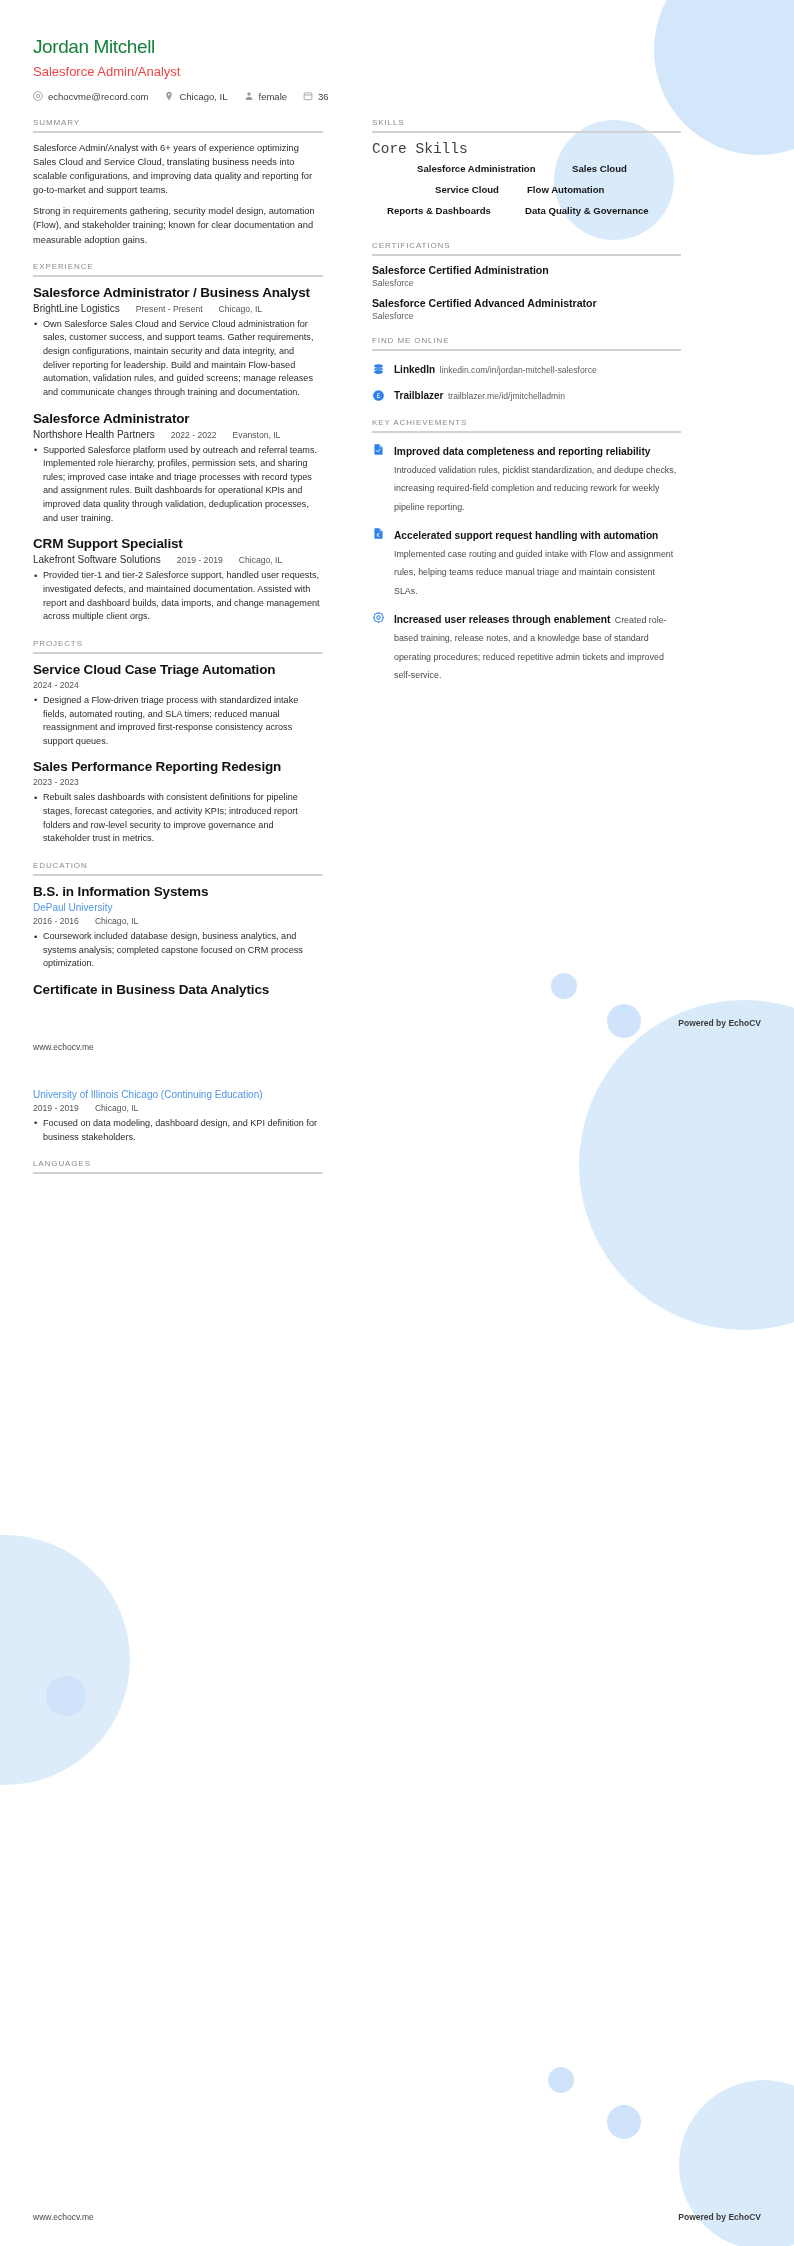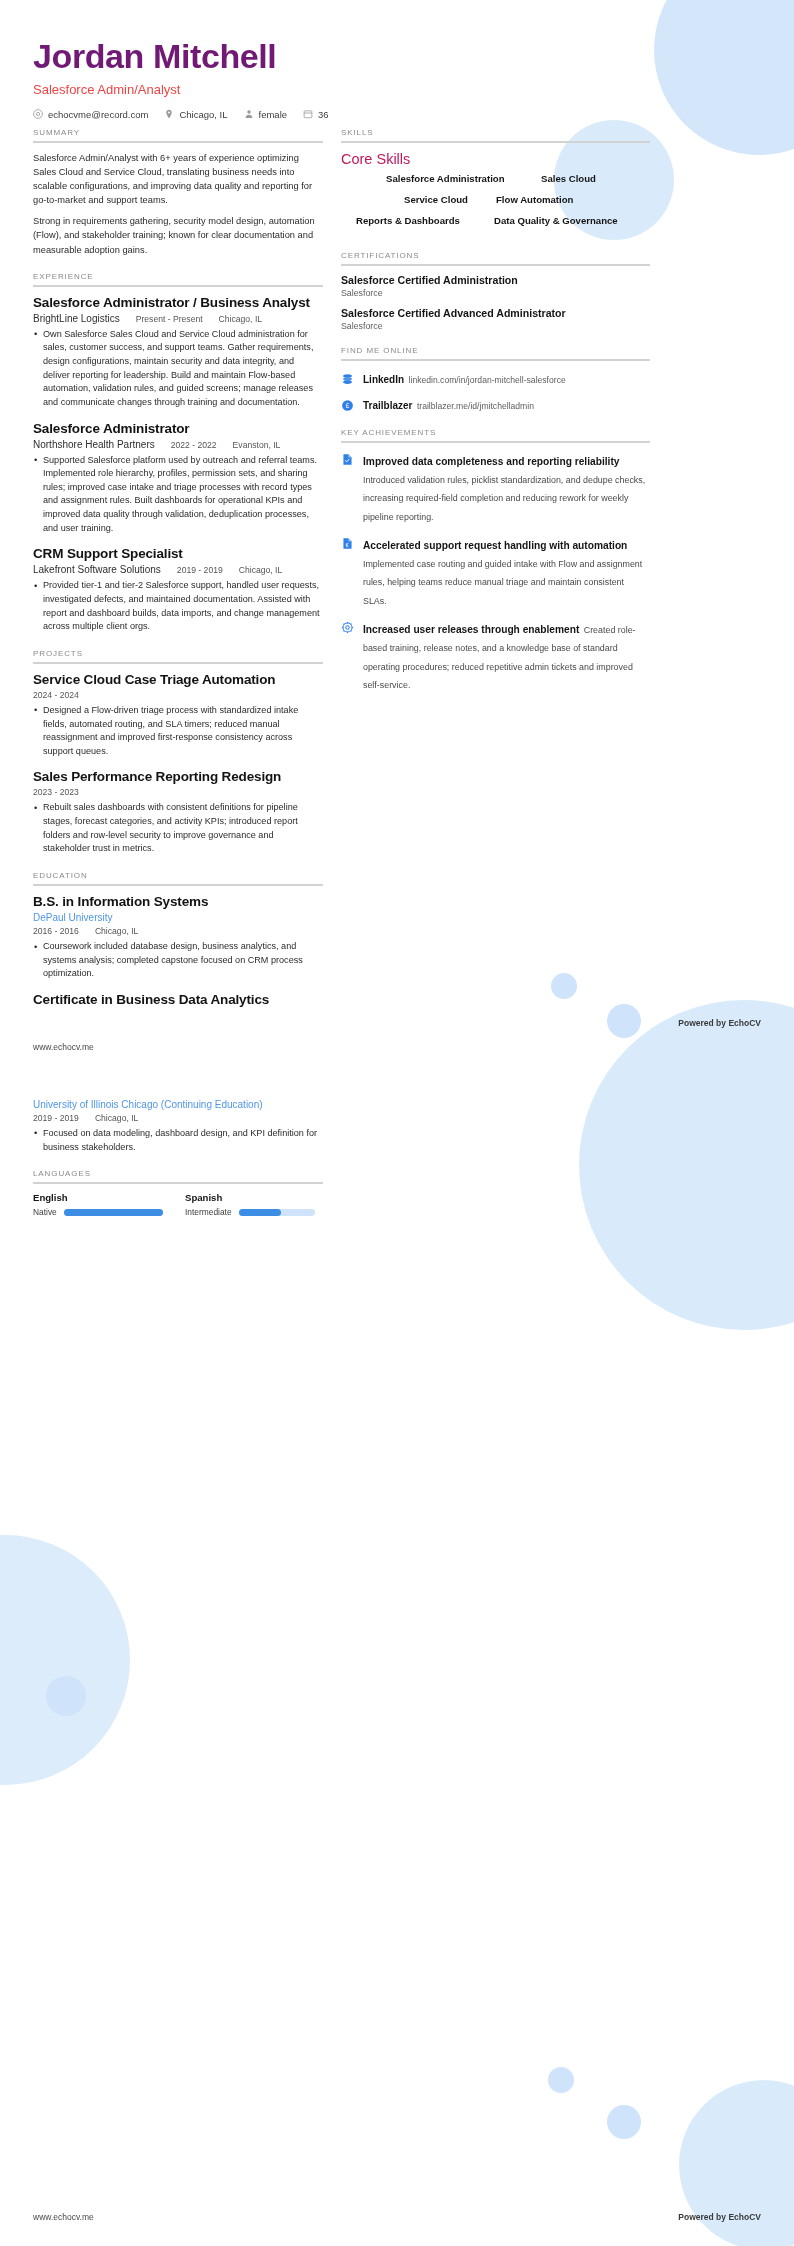--- a/index.html
+++ b/index.html
@@ -29,33 +29,33 @@
   .blob-g { width: 40px; height: 40px; left: 46px; top: 1676px; background:#cfe4fa; }
   .blob-h { width: 26px; height: 26px; left: 548px; top: 2067px; background:#cfe4fa; }
   .blob-i { width: 34px; height: 34px; left: 607px; top: 2105px; background:#cfe4fa; }
   .blob-j { width: 170px; height: 170px; right: -55px; top: 2080px; background:#d9ebfb; }
 
   .content { position: relative; z-index: 2; }
 
   
   .header { padding: 36px 0 0 33px; }
   .name {
-    font-size: 34px; font-weight: 700; letter-spacing: -0.4px; color: #701a75;
+    font-size: 19px; font-weight: 400; letter-spacing: -0.4px; color: #15803d;
     line-height: 1.2;
   }
   .headline { font-size: 13px; color: #ef4444; font-weight: 500; margin-top: 5px; }
   .contact-row {
     display: flex; align-items: center; gap: 16px; margin-top: 12px;
     font-size: 9.5px; color: #3d3d3d;
   }
   .contact-item { display: flex; align-items: center; gap: 5px; }
   .contact-item svg { display:block; }
 
   
-  .body-cols { display: flex; padding: 0 33px 0 33px; margin-top: 8px; gap: 18px; }
+  .body-cols { display: flex; padding: 0 33px 0 33px; margin-top: 16px; gap: 49px; }
   .col-left { width: 290px; flex: 0 0 290px; }
   .col-right { width: 309px; flex: 0 0 309px; }
 
   
   .sec-label {
     font-size: 8px; letter-spacing: 0.9px; color: #8a8a8a; text-transform: uppercase;
     padding-bottom: 4px;
   }
   .sec-rule { height: 2px; background: #d2d2d2; margin-bottom: 8px; }
   .section { margin-bottom: 15px; }
@@ -75,21 +75,21 @@
   ul.bullets { list-style: none; margin-top: 4px; }
   ul.bullets li {
     position: relative; padding-left: 10px; font-size: 9.1px;
     line-height: 1.5; color: #2b2b2b; margin-bottom: 3px;
   }
   ul.bullets li:before {
     content: "•"; position: absolute; left: 1px; top: -0.5px; color: #2b2b2b; font-size: 9.5px;
   }
 
   
-  .skill-group-title { font-size: 14.5px; font-weight: 400; color: #be185d; margin-bottom: 6px; }
+  .skill-group-title { font-size: 14.5px; font-weight: 400; color: #404040; margin-bottom: 6px; font-family: Liberation Mono, monospace; }
   .skill-rows { display: flex; flex-wrap: wrap; gap: 0 18px; justify-content: center; }
   .skill-chip { margin-bottom: 10px; }
   .skill-chip .t { font-size: 9.6px; font-weight: 700; color: #151515; display: block; }
   .skill-chip .bar { height: 1px; background: #1a1a1a; margin-top: 4px; width: 100%; }
 
   
   .cert { margin-bottom: 9px; }
   .cert-name { font-size: 10.6px; font-weight: 700; color: #151515; }
   .cert-issuer { font-size: 8.8px; color: #5d5d5d; margin-top: 2px; }
 
@@ -301,40 +301,20 @@
             </div>
             <ul class="bullets">
               <li>Focused on data modeling, dashboard design, and KPI definition for business stakeholders.</li>
             </ul>
           </div>
         </div>
 
         <div class="section">
           <div class="sec-label">LANGUAGES</div>
           <div class="sec-rule"></div>
-          <div class="lang-grid">
-            <div class="lang">
-              <div class="lang-name">English</div>
-              <div class="lang-level-row">
-                <span class="lang-level">Native</span>
-                <span class="lang-track">
-                  <span class="lang-fill" id="lang0-fill" style="width: 100%;"></span>
-                </span>
-              </div>
-            </div>
-            <div class="lang">
-              <div class="lang-name">Spanish</div>
-              <div class="lang-level-row">
-                <span class="lang-level">Intermediate</span>
-                <span class="lang-track">
-                  <span class="lang-fill" id="lang1-fill" style="width: 55%;"></span>
-                </span>
-              </div>
-            </div>
-          </div>
         </div>
 
       </div>
 
       <div class="col-right">
 
         <div class="section">
           <div class="sec-label">SKILLS</div>
           <div class="sec-rule"></div>
           <div class="skill-group-title">Core Skills</div>

